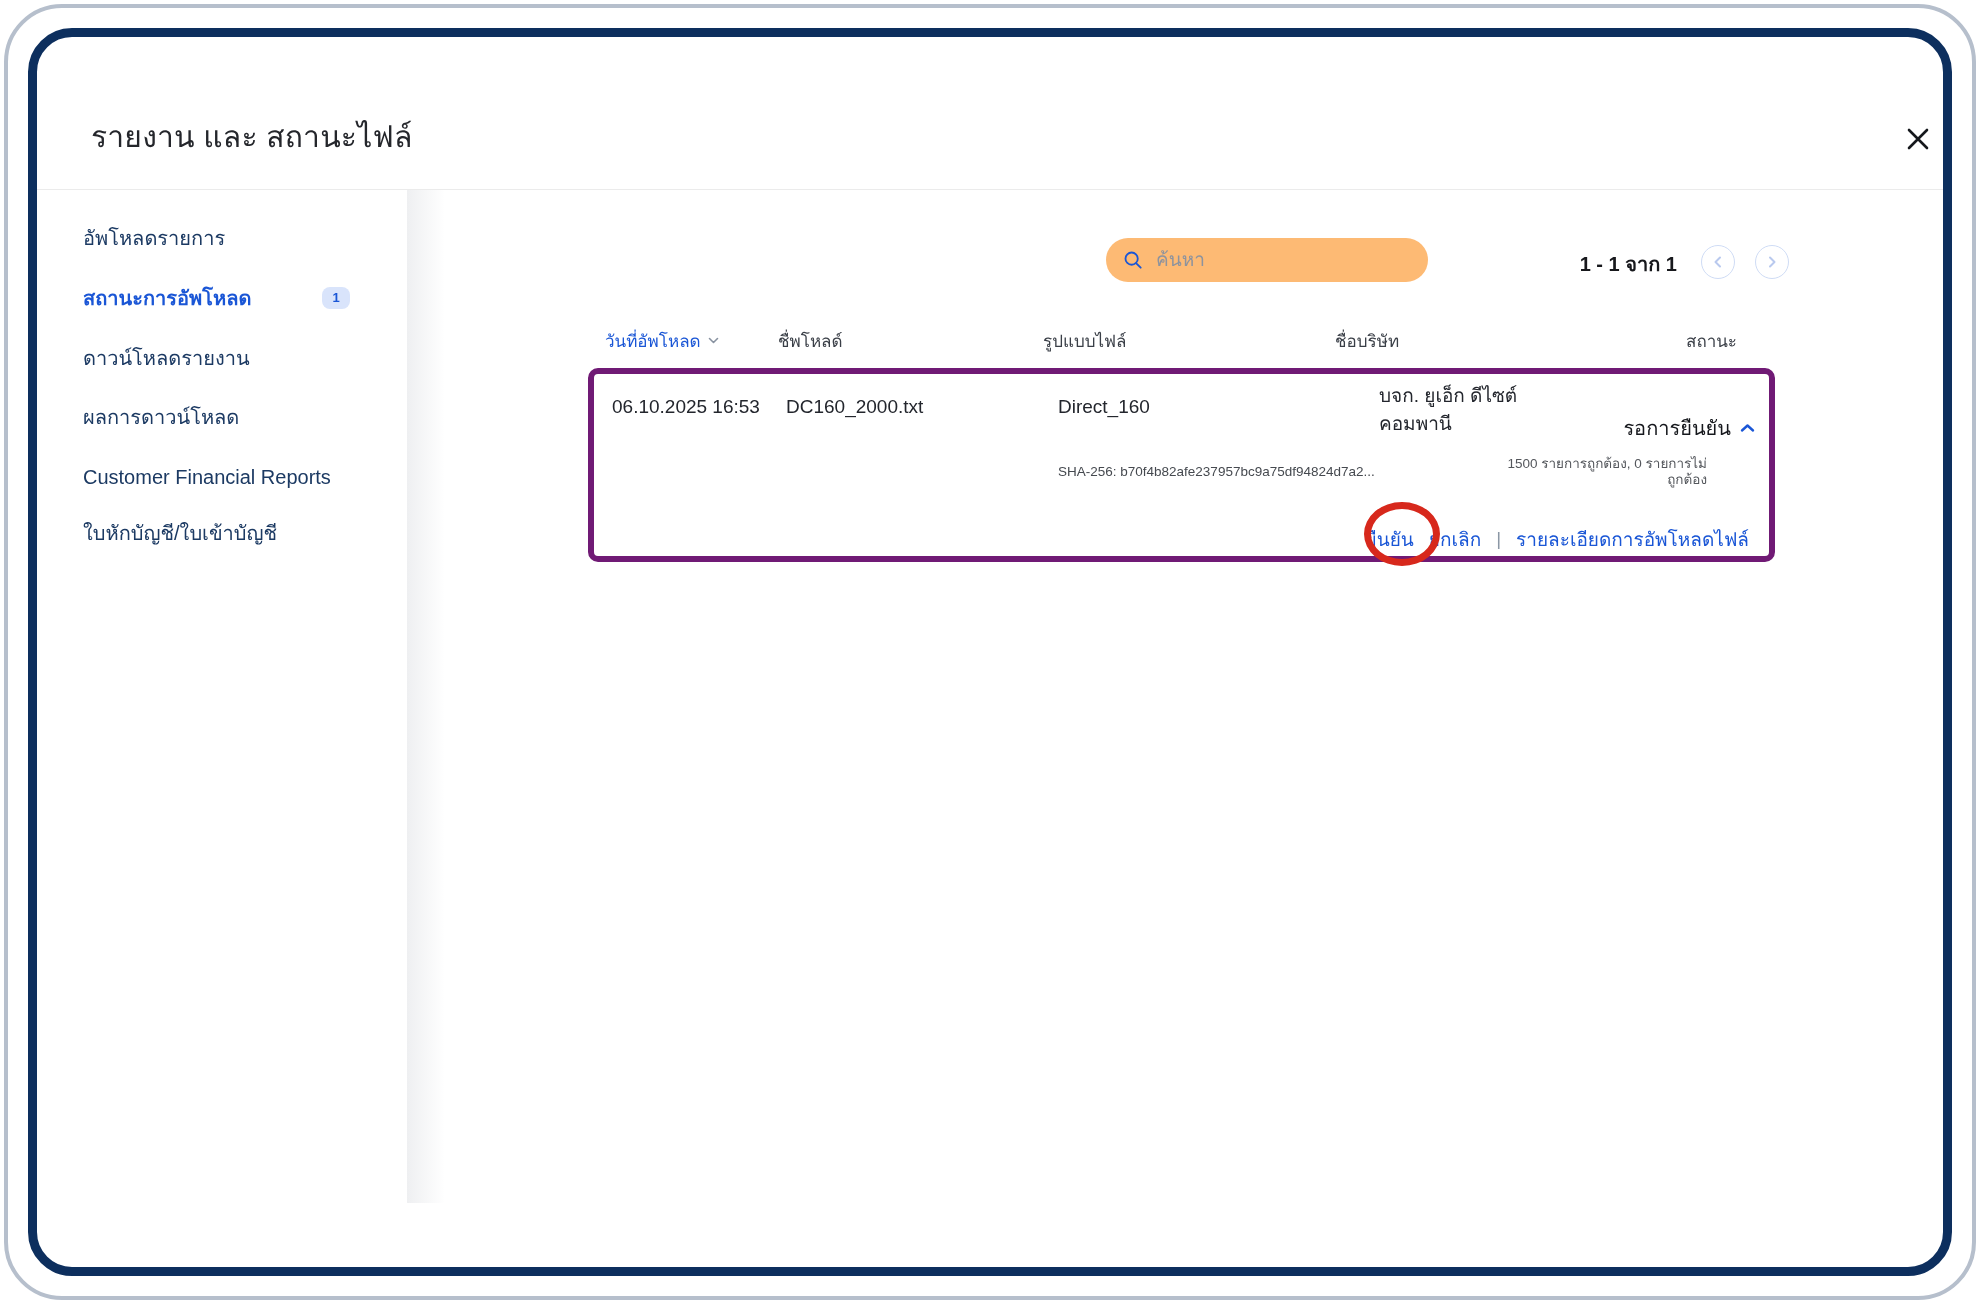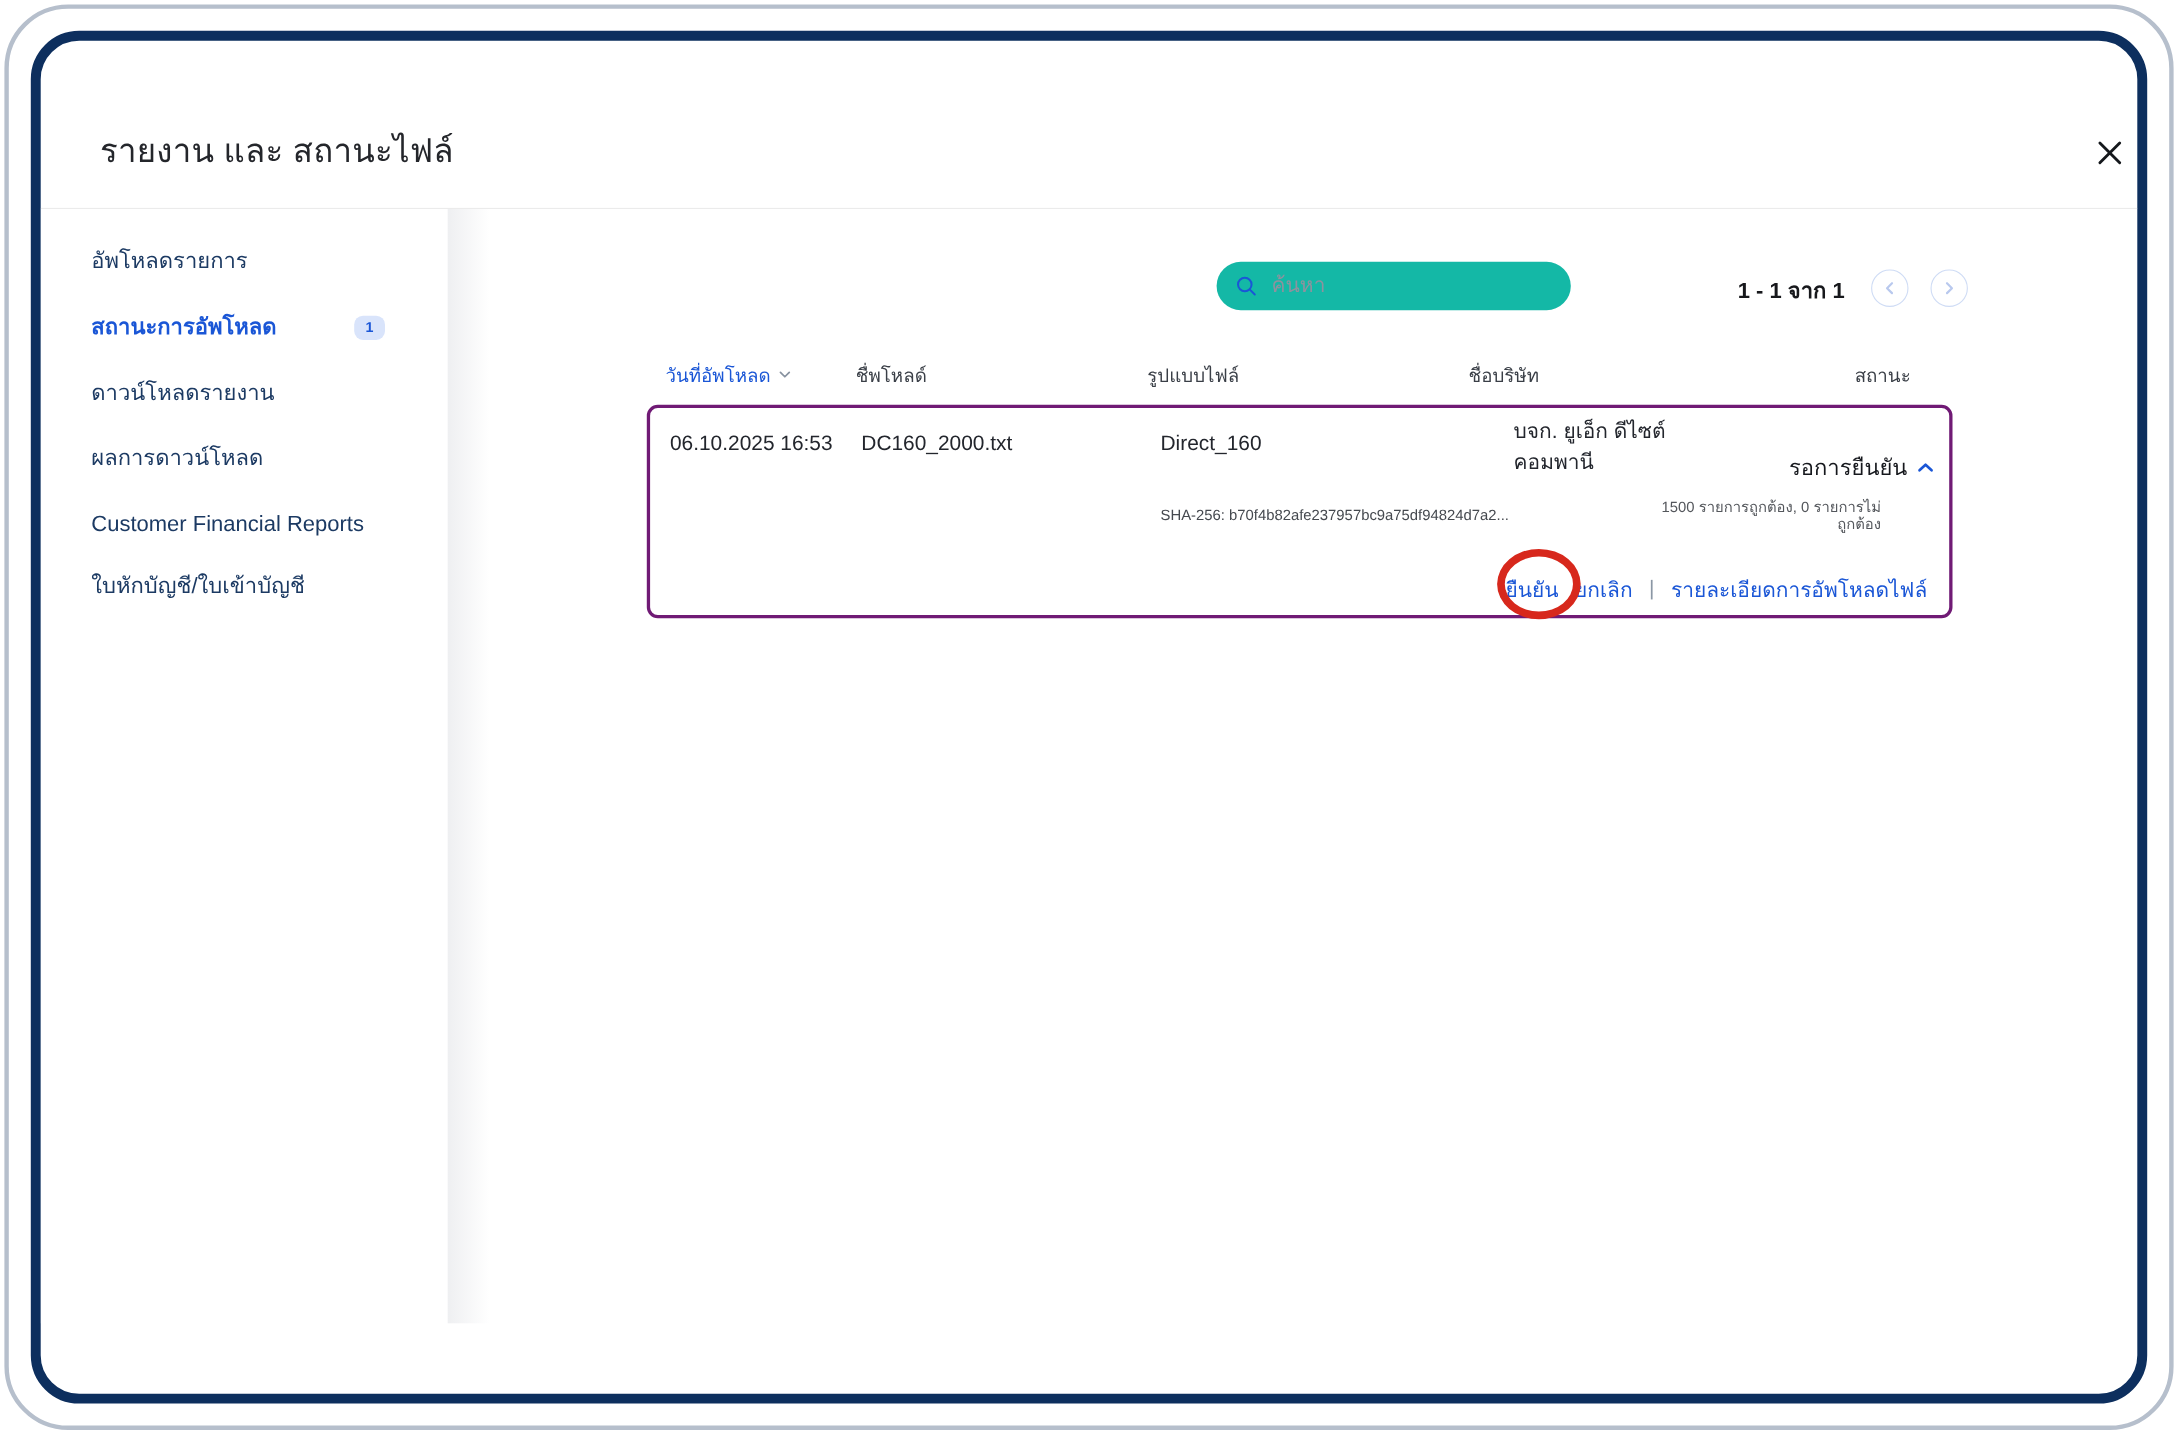--- a/index.html
+++ b/index.html
@@ -23,40 +23,40 @@
   .side-item { position:absolute; left:0; width:370px; height:40px; line-height:40px; padding-left:46px;
                font-size:20px; font-weight:500; color:#1c3a63; cursor:pointer; }
   .side-item.active { color:#1a56d6; font-weight:700; }
   .side-item:nth-child(1){ top:28px; } .side-item:nth-child(2){ top:88px; }
   .side-item:nth-child(3){ top:148px; } .side-item:nth-child(4){ top:207px; }
   .side-item:nth-child(5){ top:267px; } .side-item:nth-child(6){ top:323px; }
   .side-badge { position:absolute; left:285px; top:9px; width:28px; height:22px; background:#d9e4fb;
                 border-radius:8px; color:#1a56d6; font-size:13px; font-weight:700; line-height:22px; text-align:center; }
 
   
-  .search-box { position:absolute; left:1069px; top:201px; width:322px; height:44px; background:#14b8a6;
+  .search-box { position:absolute; left:1069px; top:201px; width:322px; height:44px; background:#fdba74;
                 border-radius:22px; display:flex; align-items:center; padding:0 16px; gap:12px; }
   .search-box input { border:none; background:transparent; outline:none; font-size:19px; color:#33373d;
                       font-family:"Liberation Sans", sans-serif; width:100%; }
   .search-box input::placeholder { color:#8d939e; }
   .pag-text { position:absolute; left:1450px; top:211px; width:190px; text-align:right; font-size:20px;
               font-weight:700; color:#17181c; }
   .pag-btn { position:absolute; top:208px; width:34px; height:34px; border-radius:50%; background:#fff;
              border:1.5px solid #cfdcf5; display:flex; align-items:center; justify-content:center; cursor:pointer; }
   .pag-btn.prev { left:1664px; } .pag-btn.next { left:1718px; }
 
   
   .thead { position:absolute; top:290px; font-size:17px; color:#3a3f47; }
   .th-date { left:568px; color:#1a56d6; display:flex; align-items:center; gap:7px; cursor:pointer; }
   .th-file { left:741px; } .th-format { left:1006px; } .th-company { left:1298px; }
   .th-status { left:1540px; width:160px; text-align:right; }
 
   
   .card { position:absolute; left:551px; top:331px; width:1187px; height:194px; background:#fff;
-          border:3px solid #701a75; border-radius:10px; }
+          border:6px solid #701a75; border-radius:10px; }
   .cell { position:absolute; font-size:19px; color:#23262d; }
   .c-date { left:18px; top:22px; font-weight:500; }
   .c-file { left:192px; top:22px; }
   .c-format { left:464px; top:22px; }
   .c-company { left:785px; top:8px; line-height:28px; }
   .c-status { position:absolute; right:14px; top:38px; display:flex; align-items:center; gap:9px;
               font-size:20px; color:#16181d; font-weight:500; cursor:pointer; }
   .c-sha { left:464px; top:90px; font-size:13.5px; color:#45494f; }
   .c-counts { position:absolute; right:62px; top:82px; width:270px; text-align:right; font-size:13.5px;
               line-height:16px; color:#54575c; }

